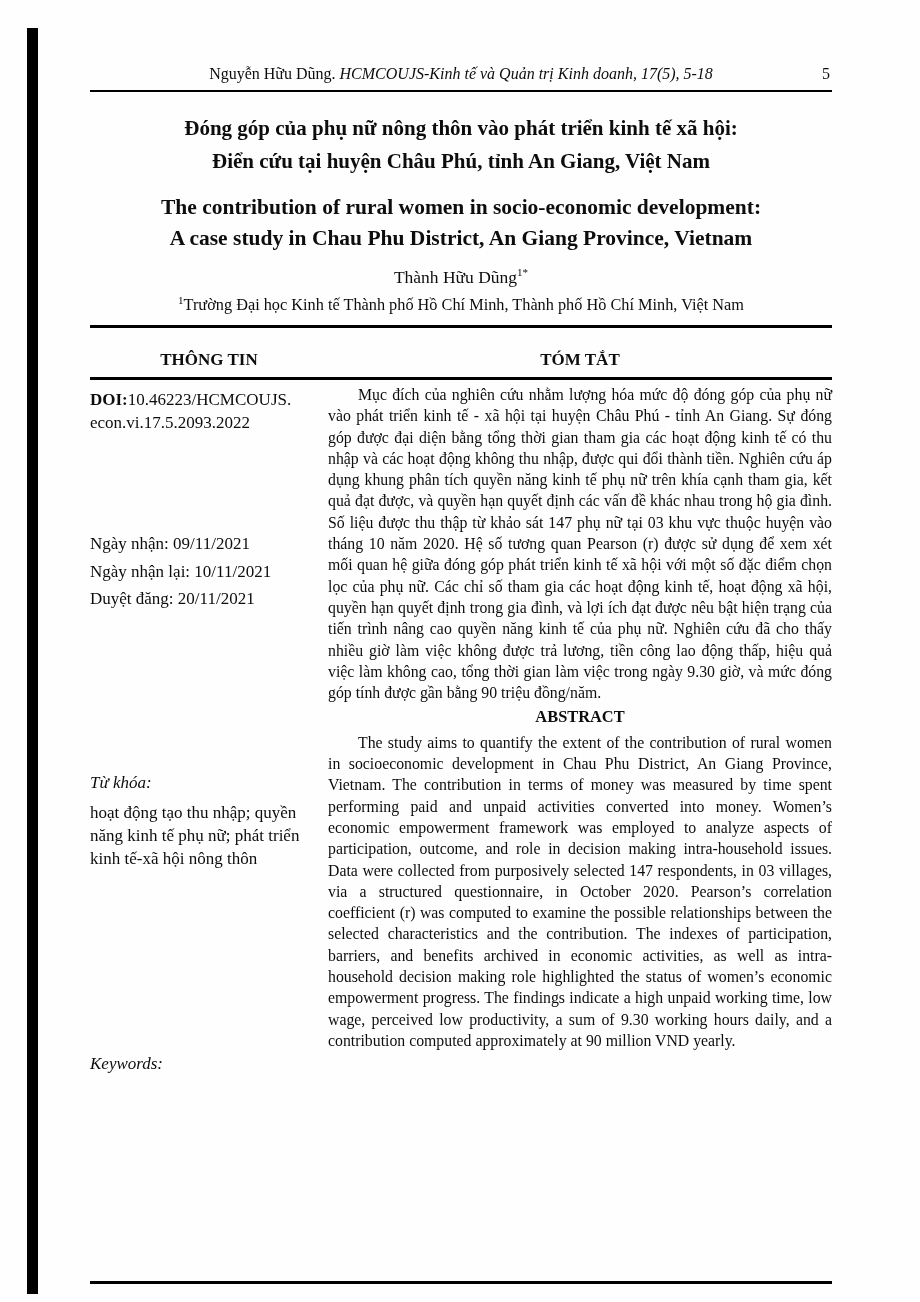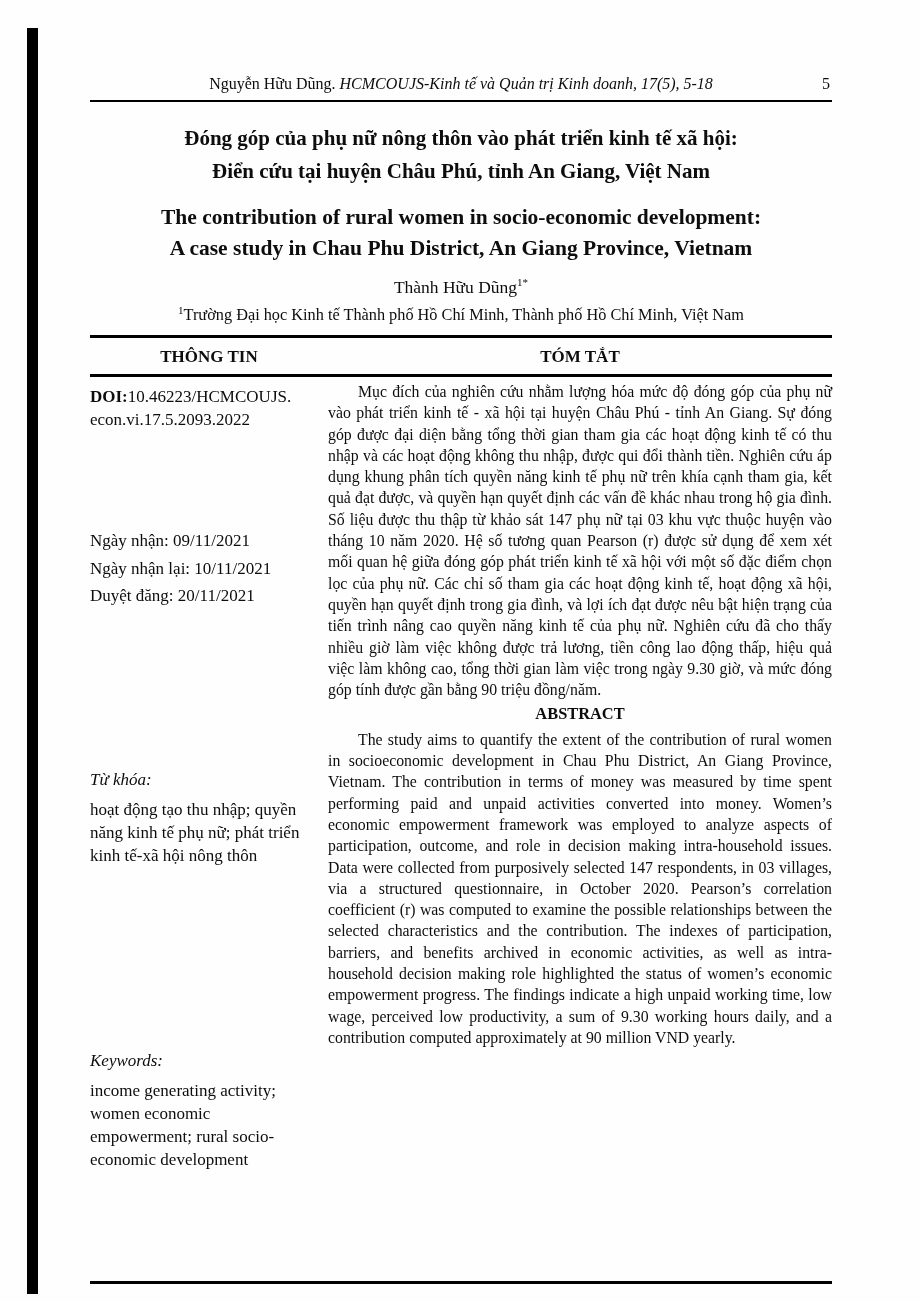--- a/index.html
+++ b/index.html
@@ -17,21 +17,21 @@
     position: absolute;
     left: 27px;
     top: 28px;
     width: 11px;
     height: 1266px;
     background: #000;
   }
   .content {
     position: absolute;
     left: 90px;
-    top: 74px;
+    top: 64px;
     width: 742px;
   }
   .running-row {
     position: relative;
     text-align: center;
     font-size: 16px;
     line-height: 20px;
   }
   .running-journal { font-style: italic; }
   .page-num {
@@ -74,21 +74,21 @@
     text-align: center;
     font-size: 16.3px;
     line-height: 22px;
     margin-top: 6px;
   }
   sup { font-size: 11px; line-height: 0; }
   .info-header-row {
     display: flex;
     font-weight: bold;
     font-size: 17px;
-    padding: 9px 0 7px 0;
+    padding: 22px 0 7px 0;
   }
   .info-header-cell { width: 238px; text-align: center; }
   .abstract-header-cell { flex: 1; text-align: center; }
   .body-row { display: flex; }
   .col-info {
     width: 238px;
     padding-right: 16px;
     font-size: 17px;
     flex-shrink: 0;
   }
@@ -176,21 +176,20 @@
         <div class="dates-block">
           <div>Ngày nhận: 09/11/2021</div>
           <div>Ngày nhận lại: 10/11/2021</div>
           <div>Duyệt đăng: 20/11/2021</div>
         </div>
 
         <div class="kw-label">Từ khóa:</div>
         <div class="kw-text">hoạt động tạo thu nhập; quyền năng kinh tế phụ nữ; phát triển kinh tế-xã hội nông thôn</div>
 
         <div class="kw-label-en">Keywords:</div>
-        <div class="kw-text">income generating activity; women economic empowerment; rural socio-economic development</div>
       </div>
 
       <div class="col-abstract">
         <div class="para">Mục đích của nghiên cứu nhằm lượng hóa mức độ đóng góp của phụ nữ vào phát triển kinh tế - xã hội tại huyện Châu Phú - tỉnh An Giang. Sự đóng góp được đại diện bằng tổng thời gian tham gia các hoạt động kinh tế có thu nhập và các hoạt động không thu nhập, được qui đổi thành tiền. Nghiên cứu áp dụng khung phân tích quyền năng kinh tế phụ nữ trên khía cạnh tham gia, kết quả đạt được, và quyền hạn quyết định các vấn đề khác nhau trong hộ gia đình. Số liệu được thu thập từ khảo sát 147 phụ nữ tại 03 khu vực thuộc huyện vào tháng 10 năm 2020. Hệ số tương quan Pearson (r) được sử dụng để xem xét mối quan hệ giữa đóng góp phát triển kinh tế xã hội với một số đặc điểm chọn lọc của phụ nữ. Các chỉ số tham gia các hoạt động kinh tế, hoạt động xã hội, quyền hạn quyết định trong gia đình, và lợi ích đạt được nêu bật hiện trạng của tiến trình nâng cao quyền năng kinh tế của phụ nữ. Nghiên cứu đã cho thấy nhiều giờ làm việc không được trả lương, tiền công lao động thấp, hiệu quả việc làm không cao, tổng thời gian làm việc trong ngày 9.30 giờ, và mức đóng góp tính được gần bằng 90 triệu đồng/năm.</div>
         <div class="abstract-en-header">ABSTRACT</div>
         <div class="para">The study aims to quantify the extent of the contribution of rural women in socioeconomic development in Chau Phu District, An Giang Province, Vietnam. The contribution in terms of money was measured by time spent performing paid and unpaid activities converted into money. Women’s economic empowerment framework was employed to analyze aspects of participation, outcome, and role in decision making intra-household issues. Data were collected from purposively selected 147 respondents, in 03 villages, via a structured questionnaire, in October 2020. Pearson’s correlation coefficient (r) was computed to examine the possible relationships between the selected characteristics and the contribution. The indexes of participation, barriers, and benefits archived in economic activities, as well as intra-household decision making role highlighted the status of women’s economic empowerment progress. The findings indicate a high unpaid working time, low wage, perceived low productivity, a sum of 9.30 working hours daily, and a contribution computed approximately at 90 million VND yearly.</div>
       </div>
 
     </div>
 

